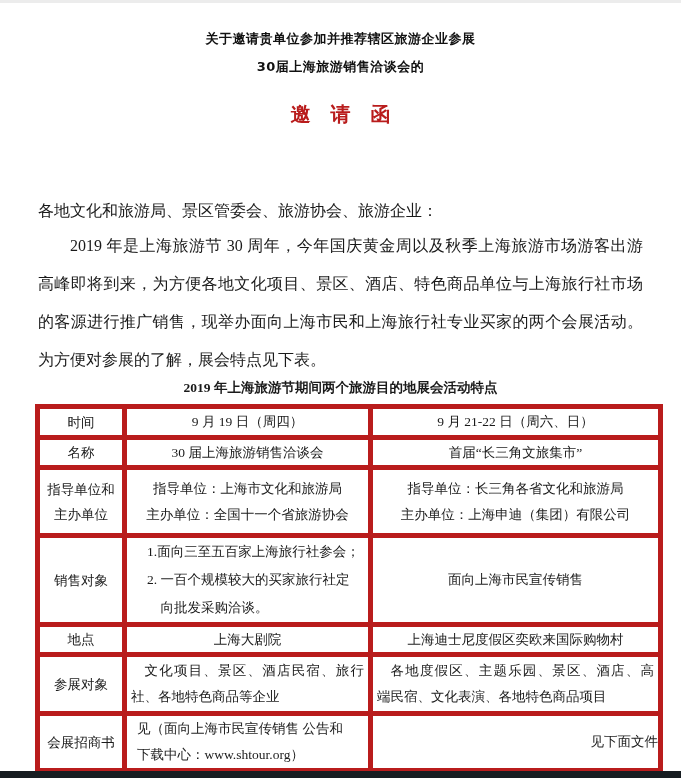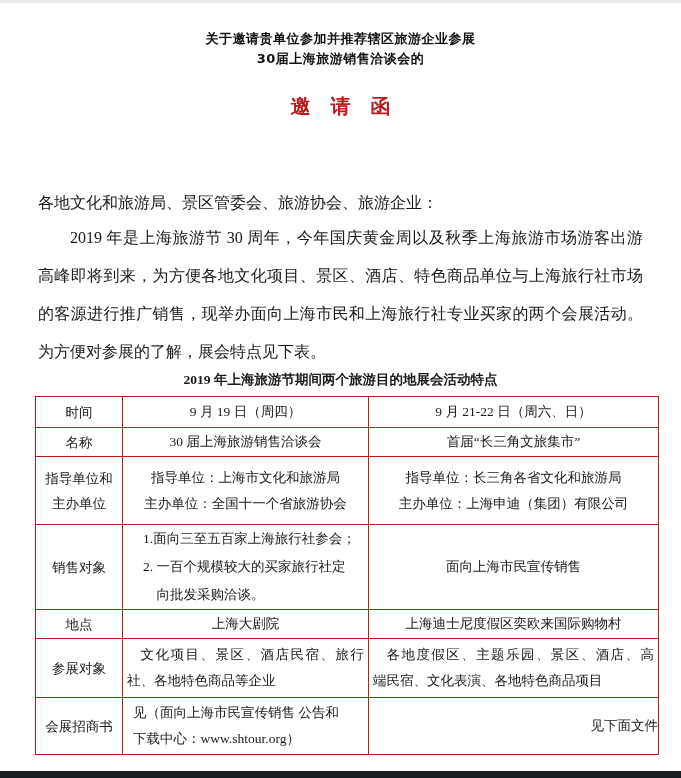--- a/index.html
+++ b/index.html
@@ -6,40 +6,40 @@
   body{
     width:681px;height:778px;background:#ffffff;position:relative;overflow:hidden;
     font-family:"Liberation Serif","DejaVu Serif",serif;color:#1a1a1a;
   }
   .top-strip{height:3px;background:#ececec;width:100%;}
   .doc-title{
     text-align:center;font-family:"DejaVu Sans","Liberation Sans",sans-serif;
     font-weight:700;font-size:13px;line-height:20px;letter-spacing:0.5px;color:#111;
   }
   .doc-title.l1{margin-top:26px;}
-  .doc-title.l2{}
+  .doc-title.l2{margin-top:8px;}
   .letter-title{
     margin-top:27px;text-align:center;font-family:"DejaVu Sans","Liberation Sans",sans-serif;
     font-weight:700;font-size:20px;line-height:21px;color:#b91c1c;white-space:pre;
   }
   .salutation{margin:76px 38px 0 38px;font-size:16px;line-height:20px;}
   .paragraph{margin:6px 38px 0 38px;}
   .para-line{font-size:16px;line-height:38px;height:38px;overflow:hidden;}
   .para-line.fill{text-align:justify;text-align-last:justify;}
   .para-line.indent2{text-indent:2em;}
   .table-caption{
     margin-top:0;text-align:center;font-weight:700;font-size:13.5px;line-height:18px;
     font-family:"Liberation Serif","DejaVu Serif",serif;
   }
   table.feature-table{
     border-collapse:collapse;table-layout:fixed;
     margin:7px 0 0 35px;width:623px;
   }
   .feature-table td{
-    border:1px solid #b91c1c;font-size:13.5px;vertical-align:middle;
+    border:5px solid #b91c1c;font-size:13.5px;vertical-align:middle;
     padding:0;overflow:hidden;
   }
   .feature-table td.lbl{text-align:center;line-height:25px;}
   .feature-table td.ctr{text-align:center;}
   .cline{line-height:26px;}
   .cline.lh25{line-height:25px;}
   .cline.lh28{line-height:28px;}
   .left-block{text-align:left;padding-left:20px;padding-right:6px;}
   .indent1{text-indent:1em;}
   .jfill{text-align:justify;text-align-last:justify;padding:0 4px;}

